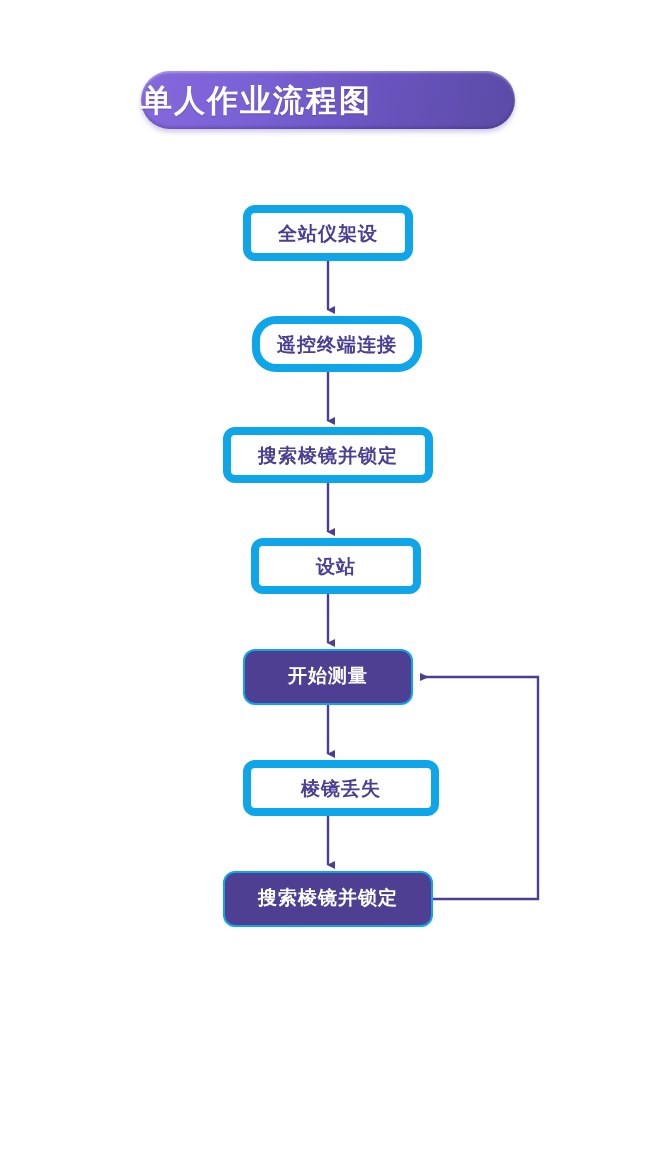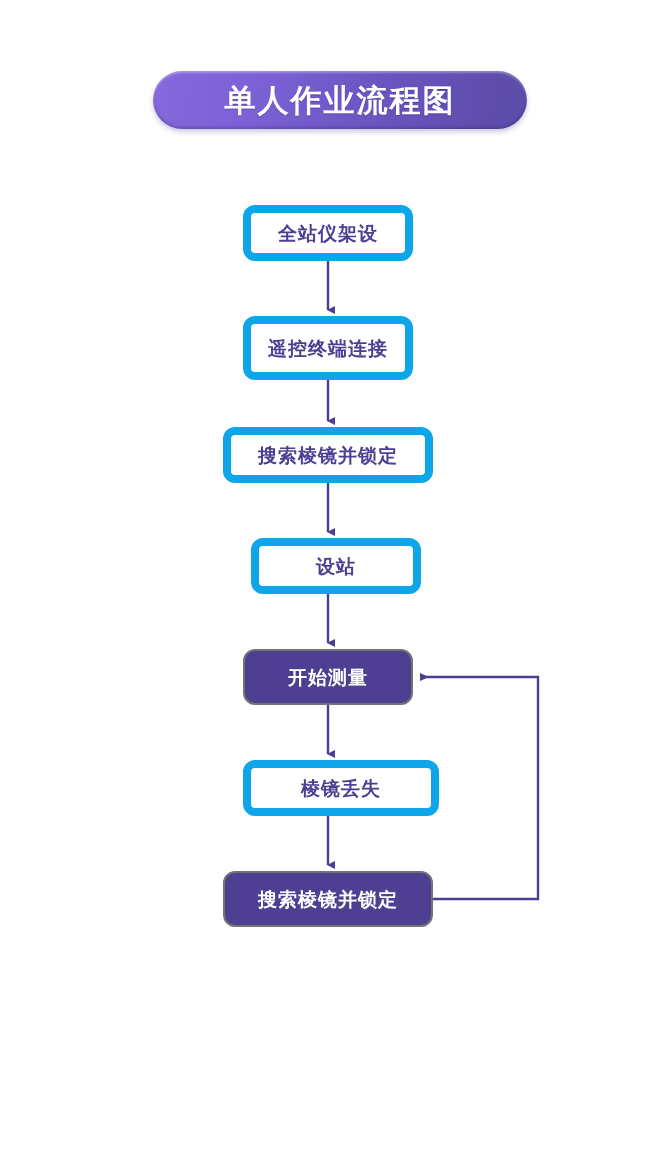--- a/index.html
+++ b/index.html
@@ -19,32 +19,32 @@
     position: absolute;
     left: 0;
     top: 0;
     width: 650px;
     height: 1155px;
   }
 
   
   .title-pill {
     position: absolute;
-    left: 153px;
+    left: 141px;
     top: 71px;
     width: 374px;
     height: 58px;
     border-radius: 29px;
     background: linear-gradient(100deg, #8569dd 0%, #7b61d6 28%, #6a54bf 62%, #5b4ba6 100%);
     box-shadow: 0 3px 5px rgba(80, 60, 150, 0.28),
                 inset 0 2px 2px rgba(255, 255, 255, 0.30),
                 inset 0 -2px 3px rgba(40, 25, 90, 0.25);
     display: flex;
     align-items: center;
-    justify-content: center;
+    justify-content: flex-start;
   }
   .title-pill .title-text {
     color: #ffffff;
     font-size: 31px;
     font-weight: bold;
     letter-spacing: 2px;
     line-height: 1;
     text-shadow: 0 1px 1px rgba(50, 35, 110, 0.35);
     white-space: nowrap;
   }
@@ -63,22 +63,23 @@
     white-space: nowrap;
     line-height: 1;
   }
   .node.outline {
     background: #ffffff;
     border: 8px solid #0ea5e9;
     color: #4b3f93;
   }
   .node.filled {
     background: #4e3f93;
-    border: 2px solid #737373;
+    border: 2px solid #0ea5e9;
     color: #ffffff;
+    font-family: Liberation Mono, monospace;
   }
 
   
   #connectors {
     position: absolute;
     left: 0;
     top: 0;
     width: 650px;
     height: 1155px;
     pointer-events: none;
@@ -111,21 +112,21 @@
       <line x1="328" y1="705" x2="328" y2="754" marker-end="url(#arrow-down)"></line>
       <line x1="328" y1="816" x2="328" y2="865" marker-end="url(#arrow-down)"></line>
       <path d="M433,899 L538,899 L538,677 L421,677" marker-end="url(#arrow-left)"></path>
     </g>
   </svg>
 
   <div class="node outline" style="left:243px; top:205px; width:170px; height:56px;">
     <span>全站仪架设</span>
   </div>
 
-  <div class="node outline" style="left:243px; top:316px; width:170px; height:64px;">
+  <div class="node outline" style="left:252px; top:316px; width:170px; height:56px;border-radius:24px;">
     <span>遥控终端连接</span>
   </div>
 
   <div class="node outline" style="left:223px; top:427px; width:210px; height:56px;">
     <span>搜索棱镜并锁定</span>
   </div>
 
   <div class="node outline" style="left:251px; top:538px; width:170px; height:56px;text-align:center;">
     <span>设站</span>
   </div>

